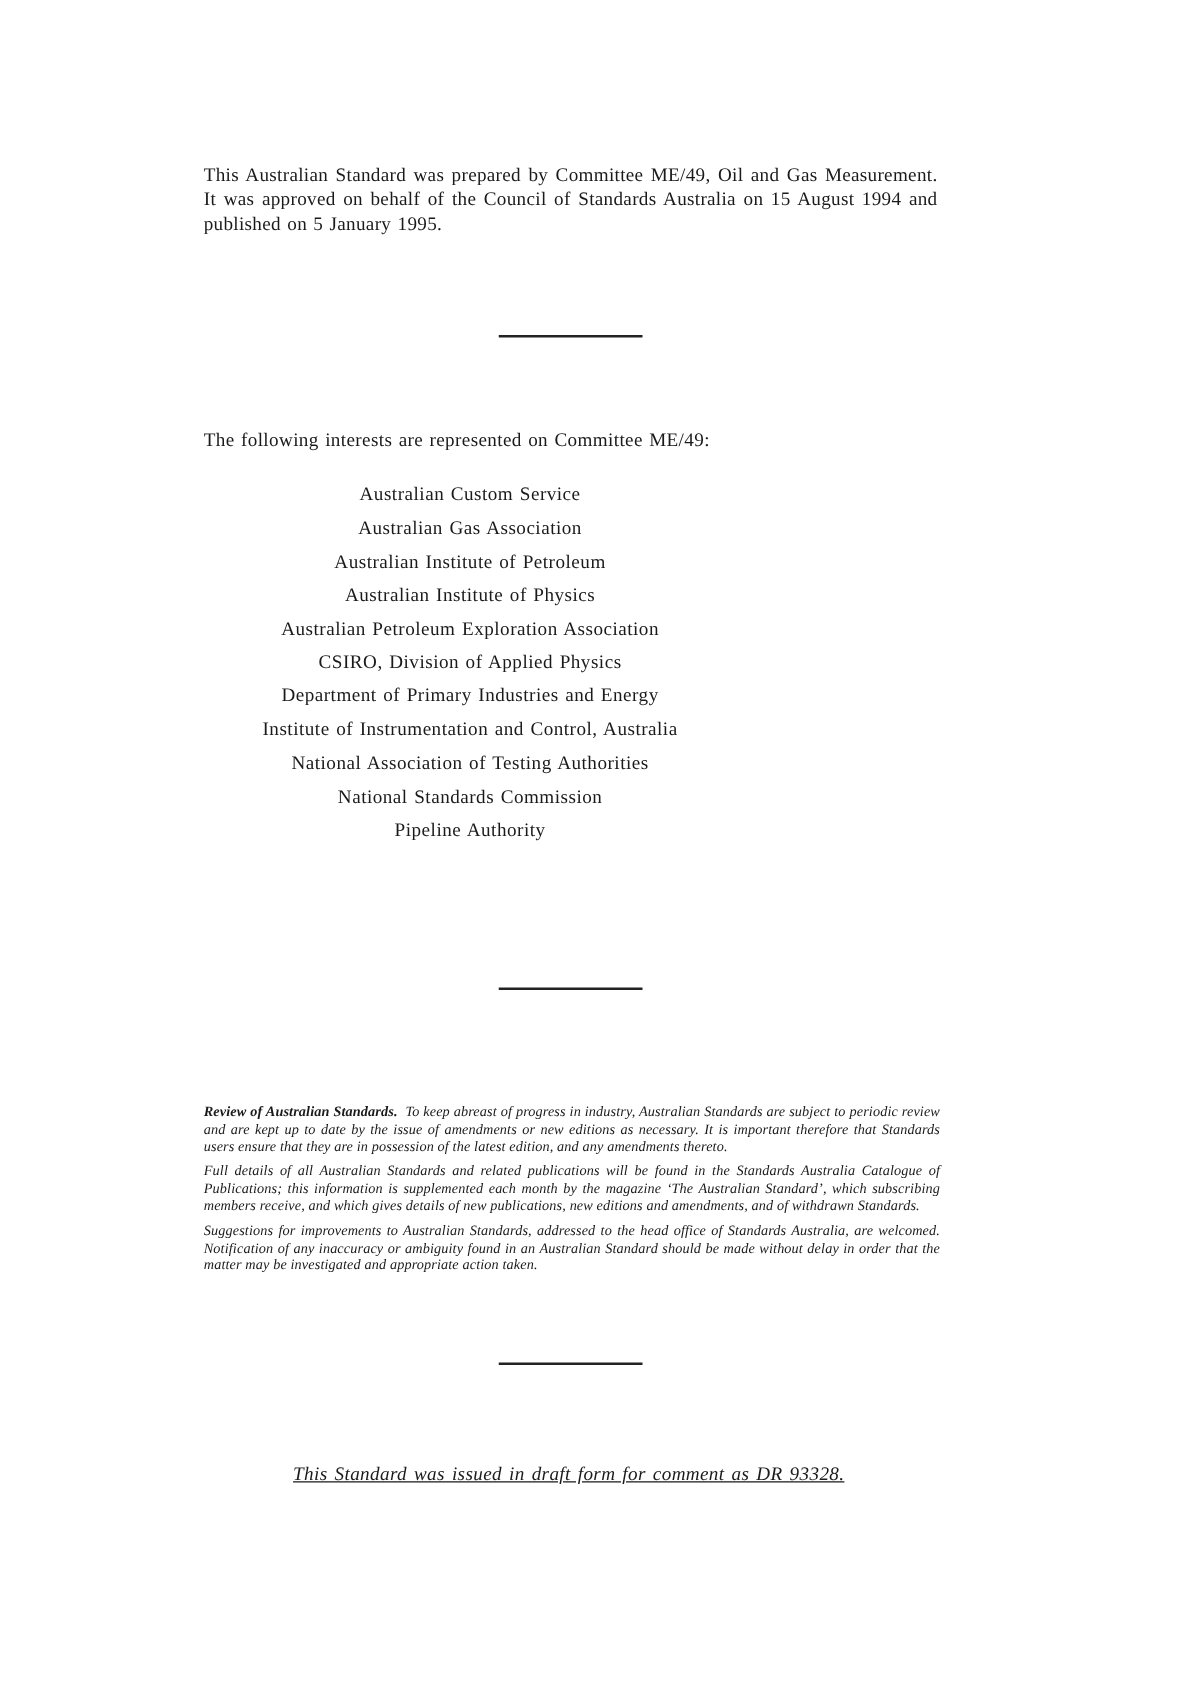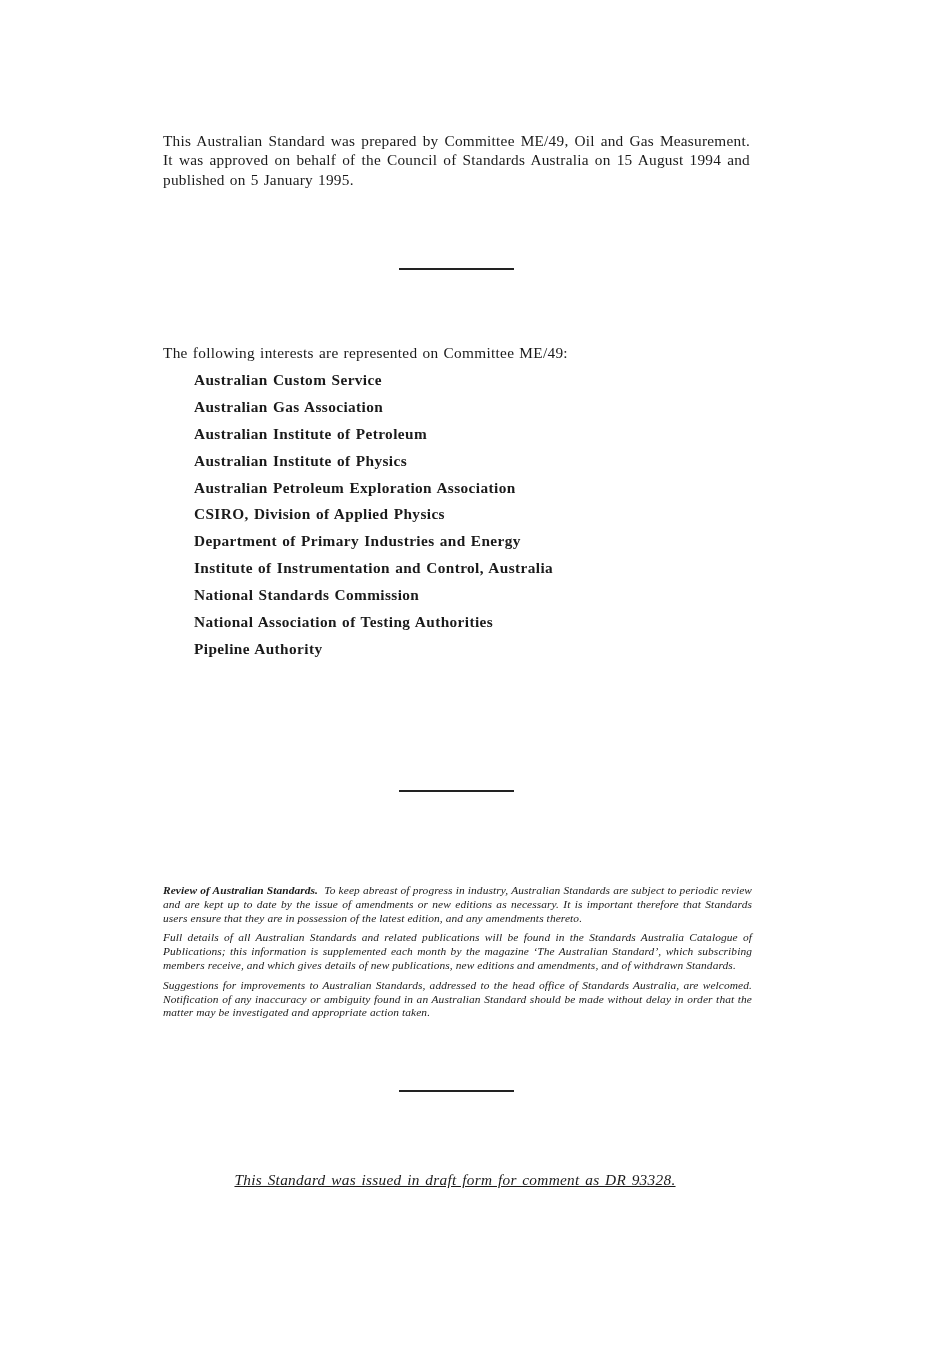--- a/index.html
+++ b/index.html
@@ -1,34 +1,34 @@
 <!DOCTYPE html>
 <html><head>
   <meta charset="utf-8">
   <style>
     html, body { margin: 0; padding: 0; background: #ffffff; }
     body {
       width: 950px; height: 1345px; position: relative; overflow: hidden;
       font-family: "Liberation Serif", "DejaVu Serif", serif; color: #1a1a1a;
     }
-    .abs { position: absolute; }
+    .abs { position: absolute; text-align: center; }
     .intro {
       left: 163px; top: 131px; width: 587px;
       font-size: 15.3px; line-height: 19.3px; text-align: justify;
       text-align-last: left; letter-spacing: 0.25px; word-spacing: 1px;
     }
     .rule {
       left: 399px; width: 115px; height: 2px; background: #222;
     }
     .interests-intro {
       left: 163px; top: 343px; font-size: 15.3px; line-height: 20px;
       letter-spacing: 0.3px; word-spacing: 1px;
     }
     .interests-list {
-      left: 194px; top: 370px; margin: 0; padding: 0; list-style: none; font-weight: bold;
+      left: 194px; top: 370px; margin: 16px; padding: 0; list-style: none;
     }
     .interests-list li {
       font-size: 15.3px; height: 26.9px; line-height: 20px;
       letter-spacing: 0.4px; word-spacing: 1px; white-space: nowrap;
     }
     .notes {
       left: 163px; top: 867px; width: 589px;
       font-style: italic; font-size: 11.4px; line-height: 13.8px;
       text-align: justify; letter-spacing: 0.1px; margin-top: 17px;
     }
@@ -50,22 +50,22 @@
 
 <ul class="abs interests-list">
   <li>Australian Custom Service</li>
   <li>Australian Gas Association</li>
   <li>Australian Institute of Petroleum</li>
   <li>Australian Institute of Physics</li>
   <li>Australian Petroleum Exploration Association</li>
   <li>CSIRO, Division of Applied Physics</li>
   <li>Department of Primary Industries and Energy</li>
   <li>Institute of Instrumentation and Control, Australia</li>
+  <li>National Association of Testing Authorities</li>
   <li>National Standards Commission</li>
-  <li>National Association of Testing Authorities</li>
   <li>Pipeline Authority</li>
 </ul>
 
 <div class="abs rule" style="top:790px;"></div>
 
 <div class="abs notes">
   <p><b>Review of Australian Standards.</b>&nbsp; <span>To keep abreast of progress in industry, Australian Standards are subject to periodic review and are kept up to date by the issue of amendments or new editions as necessary. It is important therefore that Standards users ensure that they are in possession of the latest edition, and any amendments thereto.</span></p>
   <p>Full details of all Australian Standards and related publications will be found in the Standards Australia Catalogue of Publications; this information is supplemented each month by the magazine ‘The Australian Standard’, which subscribing members receive, and which gives details of new publications, new editions and amendments, and of withdrawn Standards.</p>
   <p>Suggestions for improvements to Australian Standards, addressed to the head office of Standards Australia, are welcomed. Notification of any inaccuracy or ambiguity found in an Australian Standard should be made without delay in order that the matter may be investigated and appropriate action taken.</p>
 </div>

